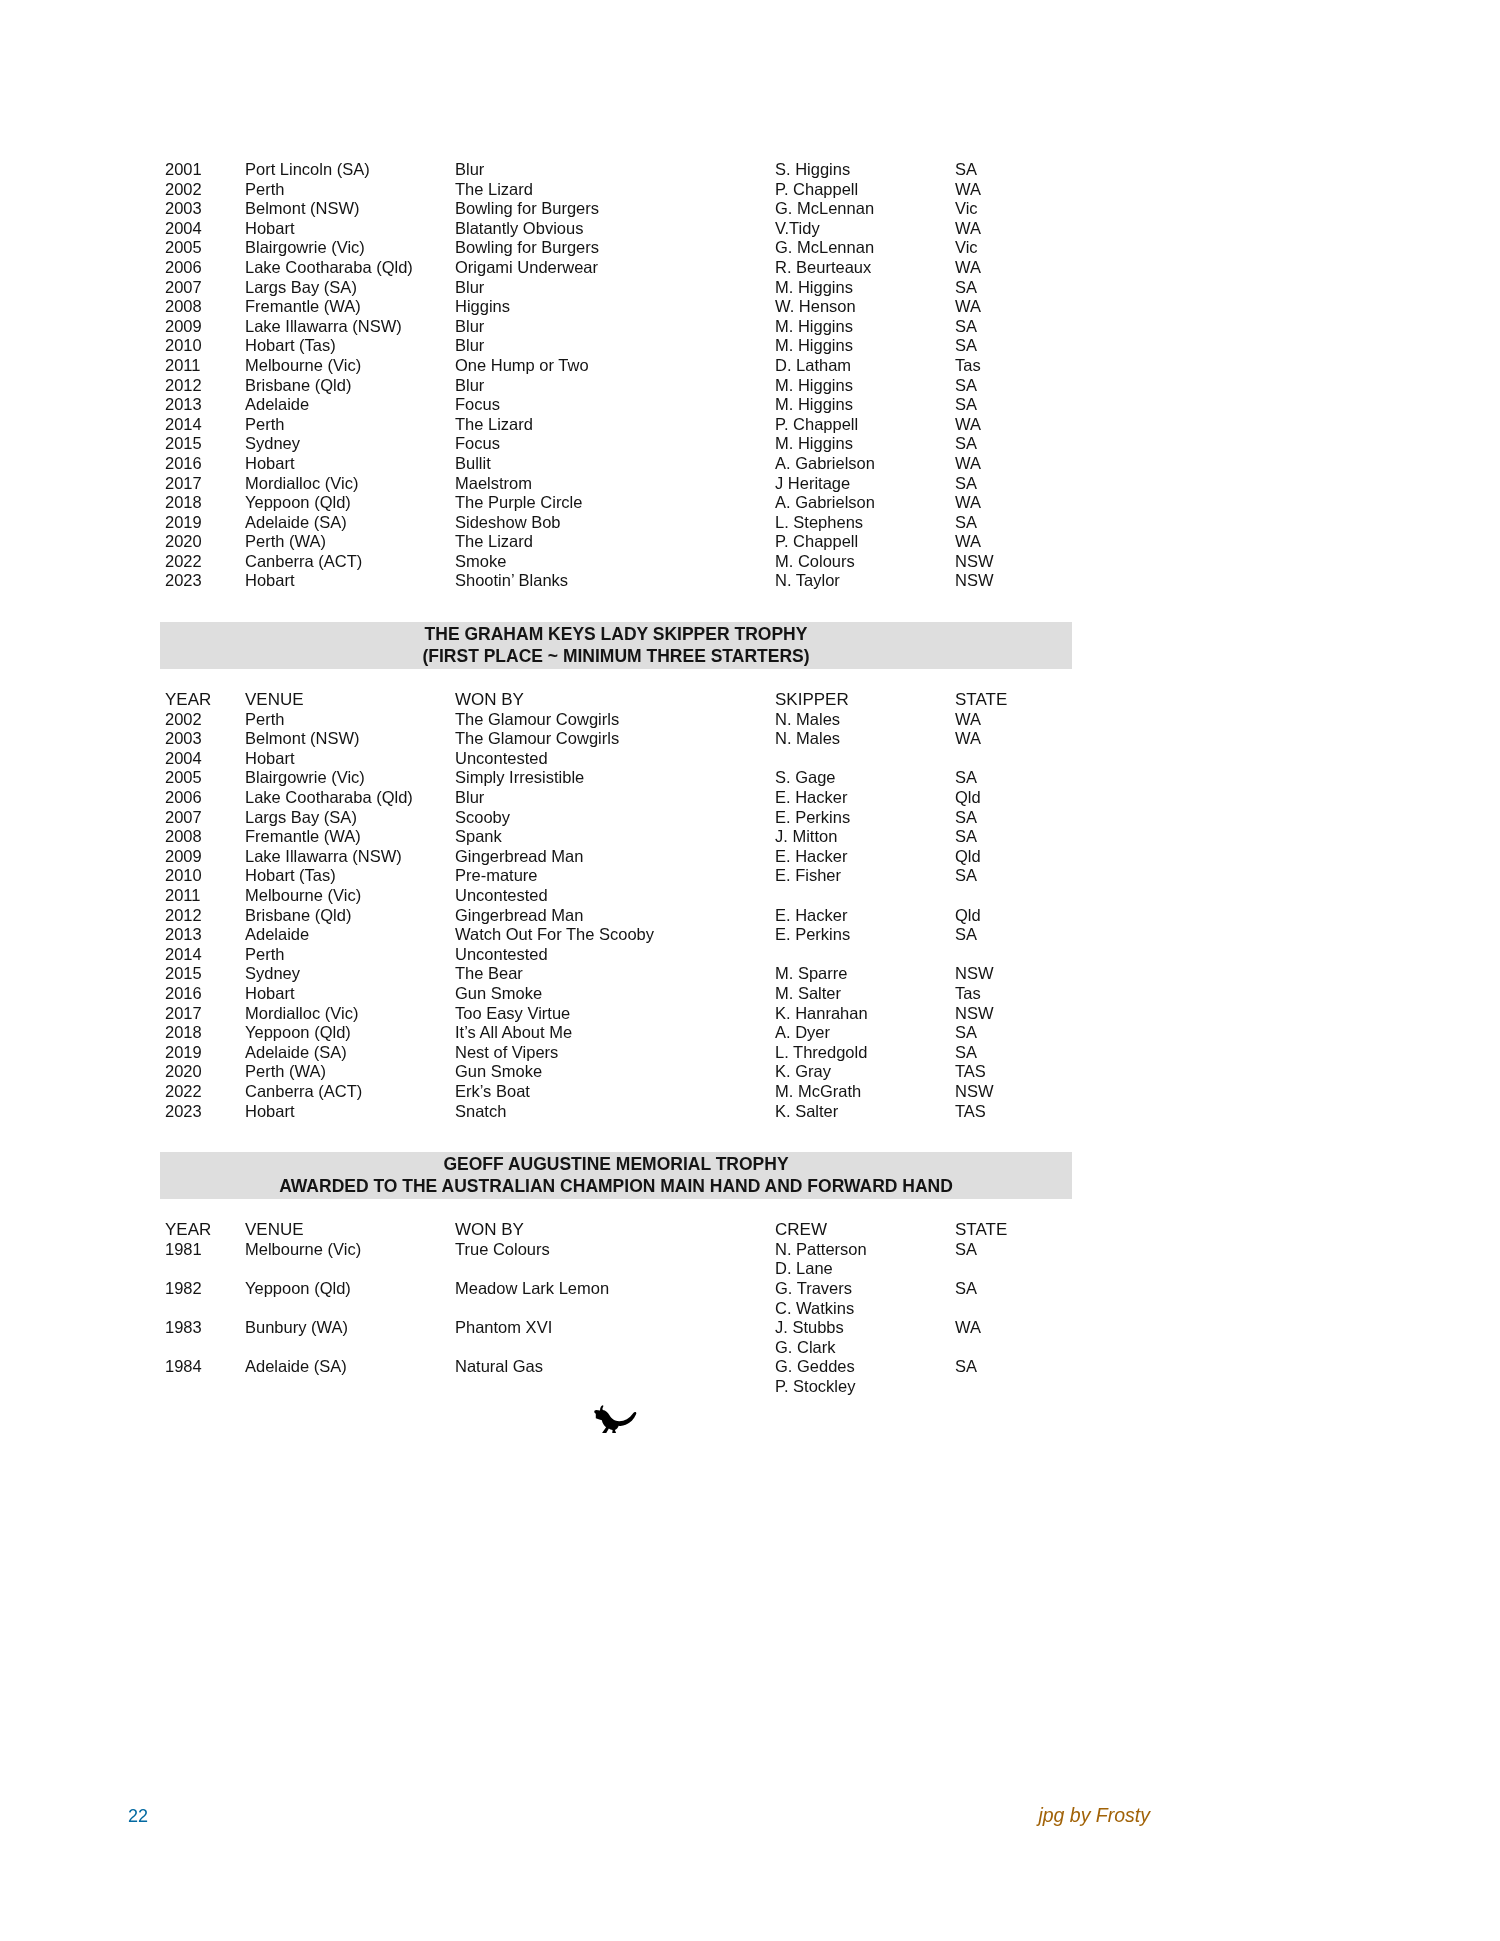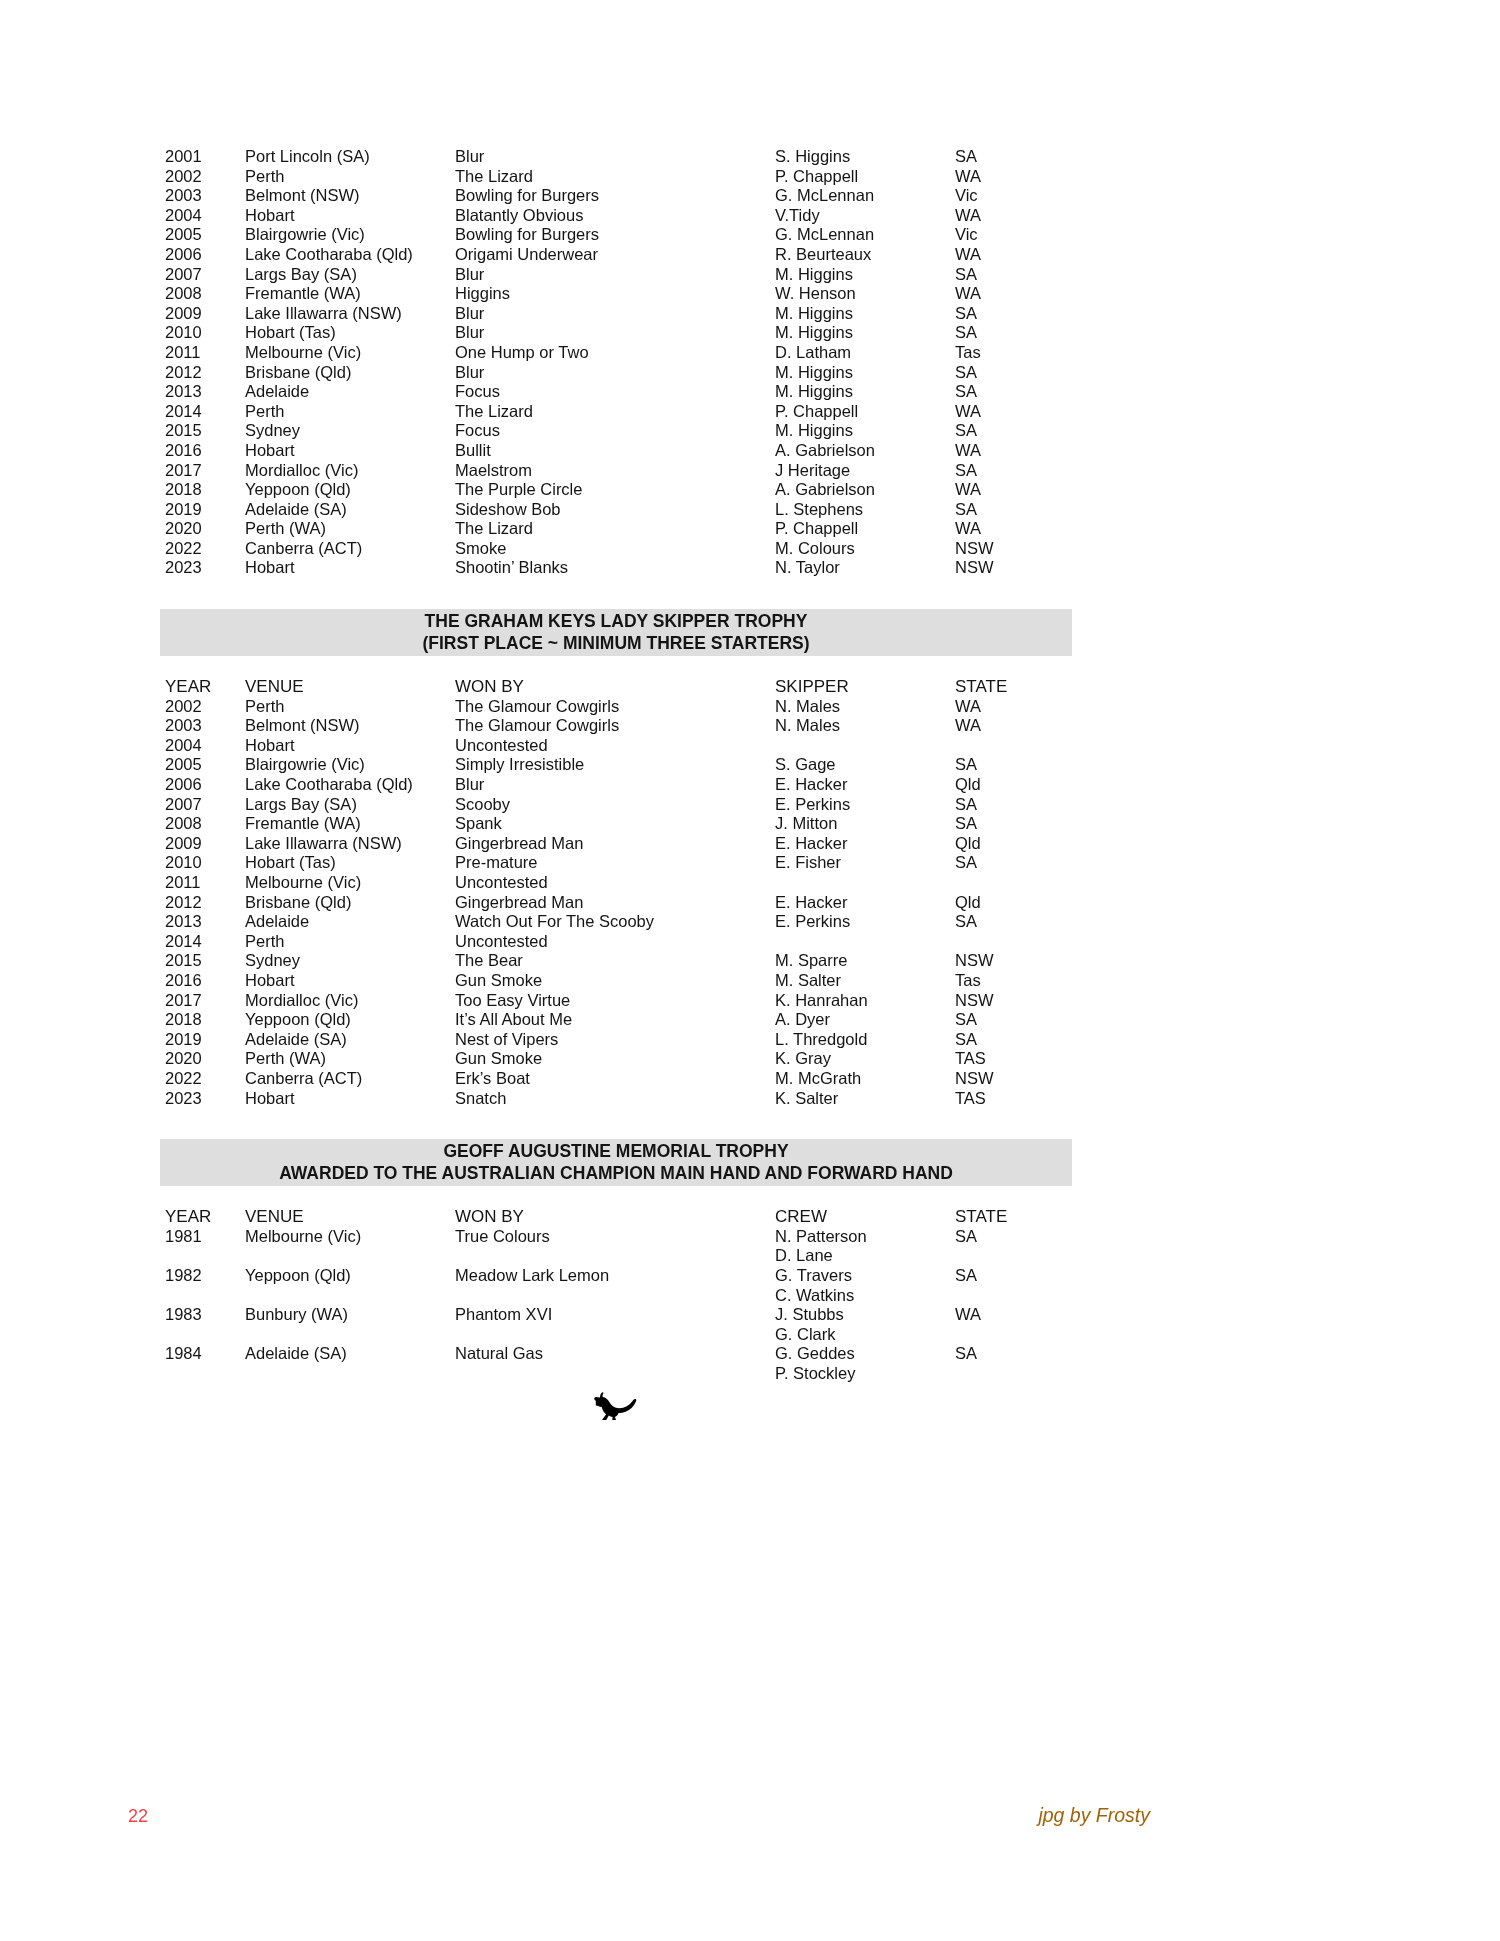--- a/index.html
+++ b/index.html
@@ -10,21 +10,21 @@
     color:#141414;
     position:relative;
   }
   .page {
     position:relative; width:1500px; height:1941px; background:#ffffff; overflow:hidden;
   }
   .content {
     position:absolute; left:165px; top:147px; width:912px;
   }
   table.results {
-    border-collapse:collapse; table-layout:fixed; width:912px;
+    border-collapse:collapse; table-layout:fixed; width:912px;margin-top:13px;
   }
   col.c-year    { width:80px; }
   col.c-venue   { width:210px; }
   col.c-wonby   { width:320px; }
   col.c-skipper { width:180px; }
   col.c-state   { width:122px; }
   table.results td, table.results th {
     font-size:16.5px; line-height:19.6px;
     vertical-align:top; text-align:left;
     padding:0; white-space:nowrap; overflow:visible;
@@ -38,21 +38,21 @@
     padding:1px 0 2px 0;
     margin-top:31px; margin-bottom:21px;
   }
   .section-header .line { display:block; }
   .kangaroo-wrap { width:912px; text-align:center; margin-top:3px; }
   .kangaroo-wrap svg { display:inline-block; }
   .footer {
     position:absolute; left:128px; top:1804px; width:1022px;
     display:flex; justify-content:space-between; align-items:baseline;
   }
-  .page-num { font-size:18px; color:#ef4444; }
+  .page-num { font-size:18px; color:#0369a1; }
   .credit { font-style:italic; font-size:19.5px; color:#a16207; }
 </style>
 </head>
 <body>
 
 <div class="page">
   <div class="content">
 
     <table class="results">
       <colgroup>

